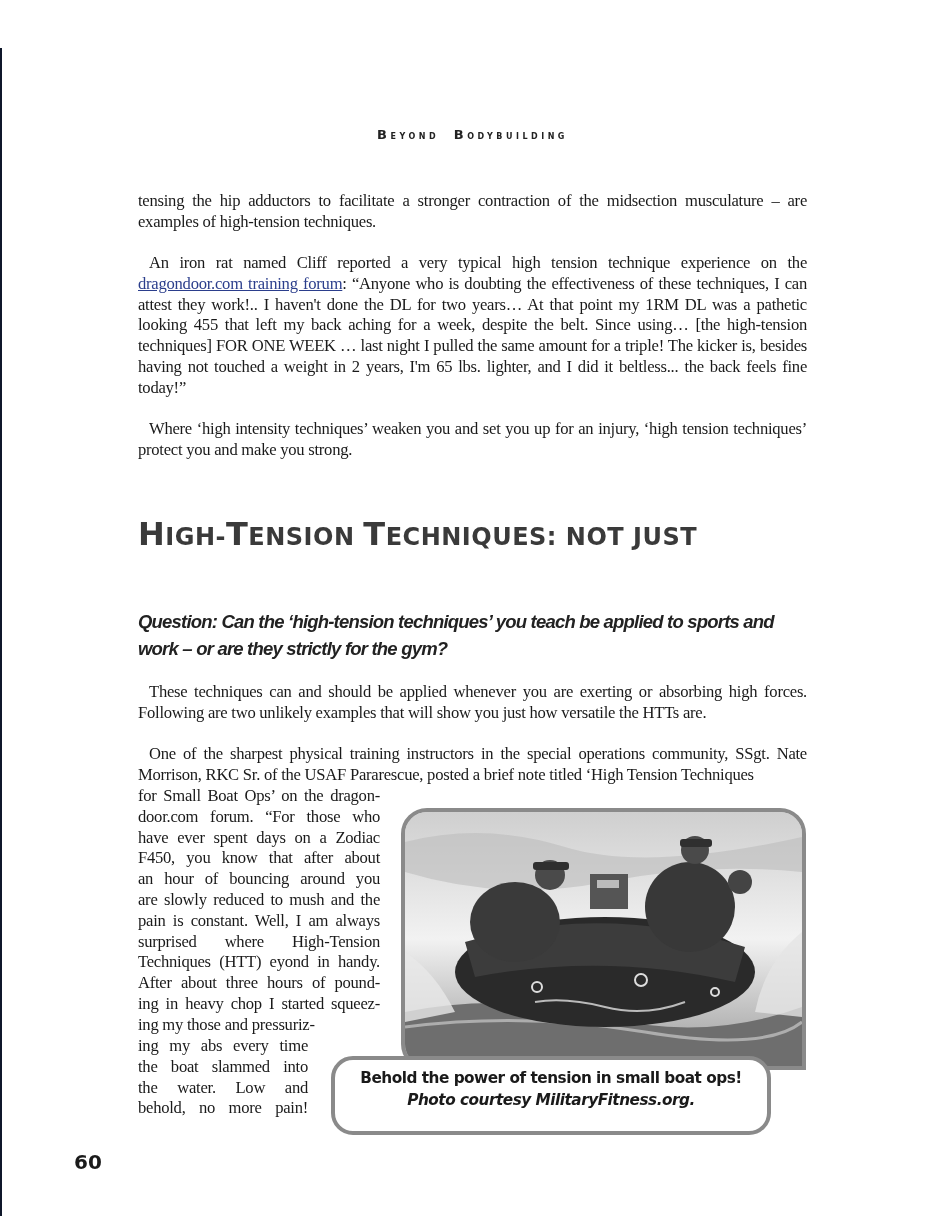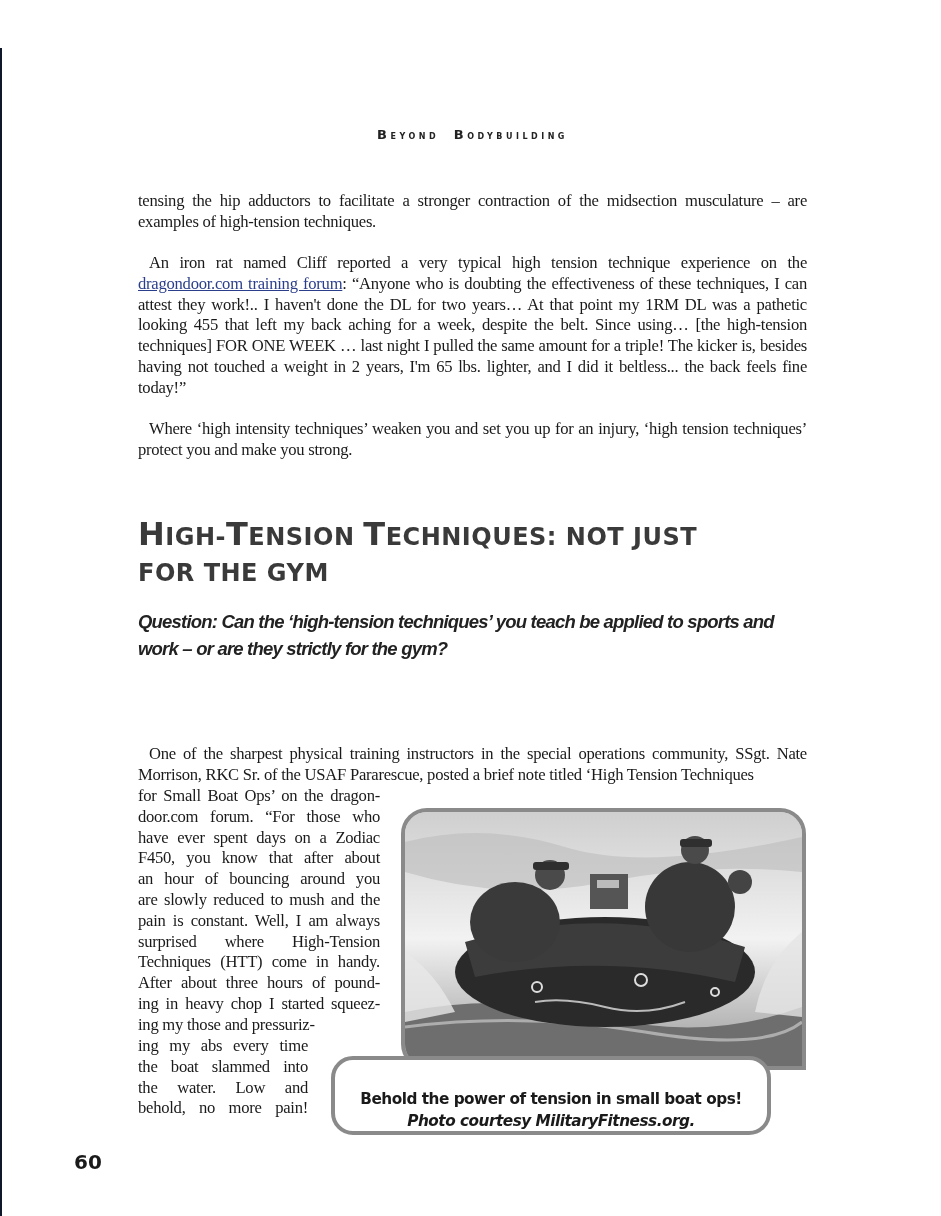--- a/index.html
+++ b/index.html
@@ -38,21 +38,21 @@
   .photo-frame {
     position: absolute; left: 399px; top: 760px; width: 405px; height: 262px;
     border: 4px solid #8a8a8a; border-radius: 26px 26px 0 26px; box-sizing: border-box;
     overflow: hidden; background: #d8d8d8;
   }
   .photo-frame svg { display: block; }
   .caption-box {
     position: absolute; left: 329px; top: 1008px; width: 440px; height: 79px;
     border: 4px solid #8a8a8a; border-radius: 22px; box-sizing: border-box; background: #fff;
     text-align: center; font-family: "DejaVu Sans", sans-serif; font-weight: bold;
-    color: #1a1a1a; font-size: 15.3px; line-height: 22px; padding-top: 28px; letter-spacing: -0.5px;
+    color: #1a1a1a; font-size: 15.3px; line-height: 22px; padding-top: 7px; letter-spacing: -0.5px;
   }
   .caption-box .credit { font-style: italic; display: block; }
   .page-number {
     position: absolute; left: 72px; top: 1102px; font-family: "DejaVu Sans", sans-serif;
     font-weight: bold; font-size: 20px; color: #1a1a1a;
   }
 </style>
 </head>
 <body>
 
@@ -63,38 +63,38 @@
   </div>
 
   <p class="p body-text" style="top:143px;">tensing the hip adductors to facilitate a stronger contraction of the midsection musculature – are examples of high-tension techniques.</p>
 
   <p class="p body-text indent" style="top:205px;"><span>An iron rat named Cliff reported a very typical high tension technique experience on the </span><a class="link">dragondoor.com training forum</a><span>: “Anyone who is doubting the effectiveness of these techniques, I can attest they work!.. I haven't done the DL for two years… At that point my 1RM DL was a pathetic looking 455 that left my back aching for a week, despite the belt. Since using… [the high-tension techniques] FOR ONE WEEK … last night I pulled the same amount for a triple! The kicker is, besides having not touched a weight in 2 years, I'm 65 lbs. lighter, and I did it beltless... the back feels fine today!”</span></p>
 
   <p class="p body-text indent" style="top:371px;">Where ‘high intensity techniques’ weaken you and set you up for an injury, ‘high tension techniques’ protect you and make you strong.</p>
 
   <h1 class="h1">
     <span class="big">H</span><span>IGH-</span><span class="big">T</span><span>ENSION </span><span class="big">T</span><span>ECHNIQUES: NOT JUST</span><br>
-    <span>FOR THE GYM</span>
   </h1>
 
   <p class="question">Question: Can the ‘high-tension techniques’ you teach be applied to sports and work – or are they strictly for the gym?</p>
 
+  <p class="p body-text indent" style="top:634px;">These techniques can and should be applied whenever you are exerting or absorbing high forces. Following are two unlikely examples that will show you just how versatile the HTTs are.</p>
 
   <p class="p body-text indent" style="top:696px;">One of the sharpest physical training instructors in the special operations community, SSgt. Nate Morrison, RKC Sr. of the USAF Pararescue, posted a brief note titled ‘High Tension Techniques</p>
 
   <div class="wrap-col body-text" style="top:738px;" id="wrap-col">
       <div style="text-align: justify; text-align-last: justify; white-space: nowrap;">for Small Boat Ops’ on the dragon-</div>
       <div style="text-align: justify; text-align-last: justify; white-space: nowrap;">door.com forum. “For those who</div>
       <div style="text-align: justify; text-align-last: justify; white-space: nowrap;">have ever spent days on a Zodiac</div>
       <div style="text-align: justify; text-align-last: justify; white-space: nowrap;">F450, you know that after about</div>
       <div style="text-align: justify; text-align-last: justify; white-space: nowrap;">an hour of bouncing around you</div>
       <div style="text-align: justify; text-align-last: justify; white-space: nowrap;">are slowly reduced to mush and the</div>
       <div style="text-align: justify; text-align-last: justify; white-space: nowrap;">pain is constant. Well, I am always</div>
       <div style="text-align: justify; text-align-last: justify; white-space: nowrap;">surprised where High-Tension</div>
-      <div style="text-align: justify; text-align-last: justify; white-space: nowrap;">Techniques (HTT) come in handy.</div>
+      <div style="text-align: justify; text-align-last: justify; white-space: nowrap;">Techniques (HTT) eyond in handy.</div>
       <div style="text-align: justify; text-align-last: justify; white-space: nowrap;">After about three hours of pound-</div>
       <div style="text-align: justify; text-align-last: justify; white-space: nowrap;">ing in heavy chop I started squeez-</div>
       <div>ing my those and pressuriz-</div>
     </div>
   <div class="wrap-col narrow body-text" style="top:988px;" id="narrow-col">
       <div style="text-align: justify; text-align-last: justify; white-space: nowrap;">ing my abs every time</div>
       <div style="text-align: justify; text-align-last: justify; white-space: nowrap;">the boat slammed into</div>
       <div style="text-align: justify; text-align-last: justify; white-space: nowrap;">the water. Low and</div>
       <div style="text-align: justify; text-align-last: justify; white-space: nowrap;">behold, no more pain!</div>
     </div>

